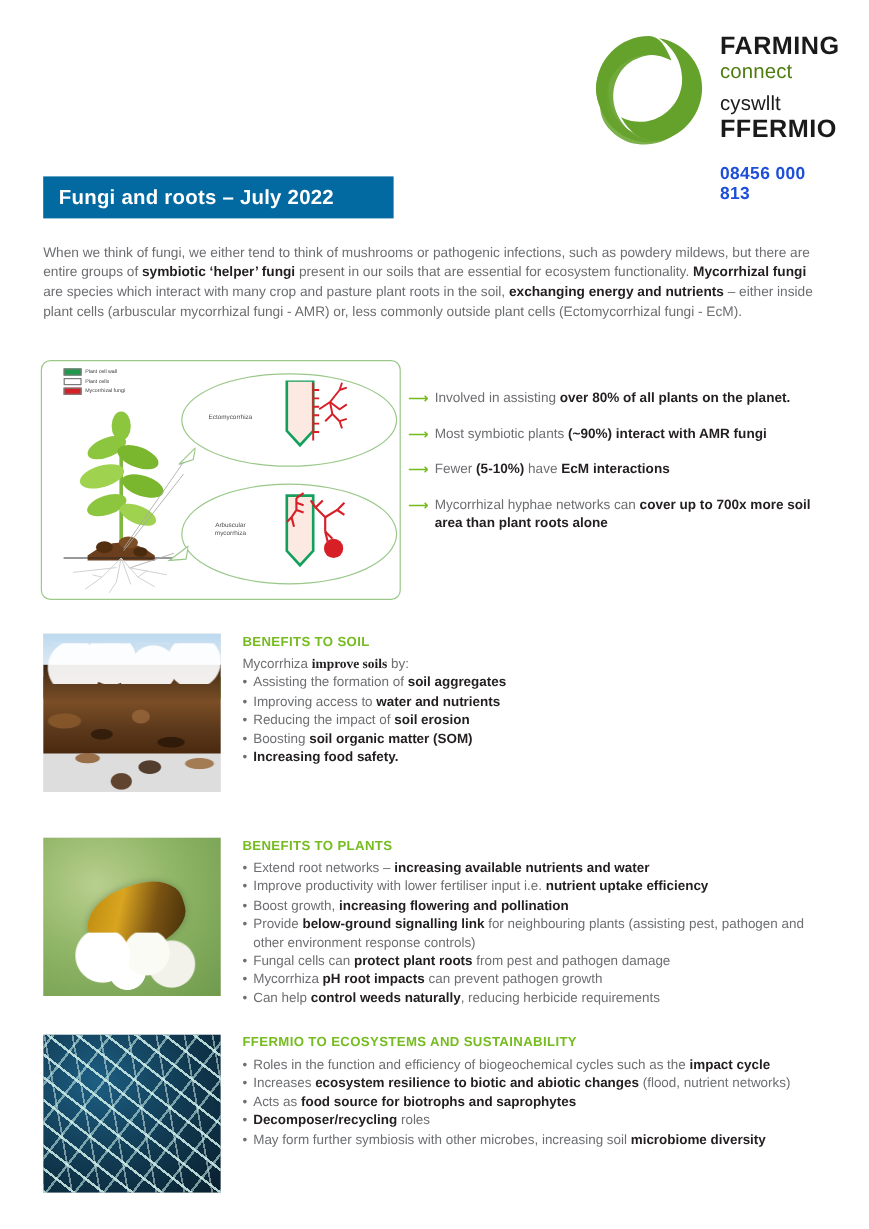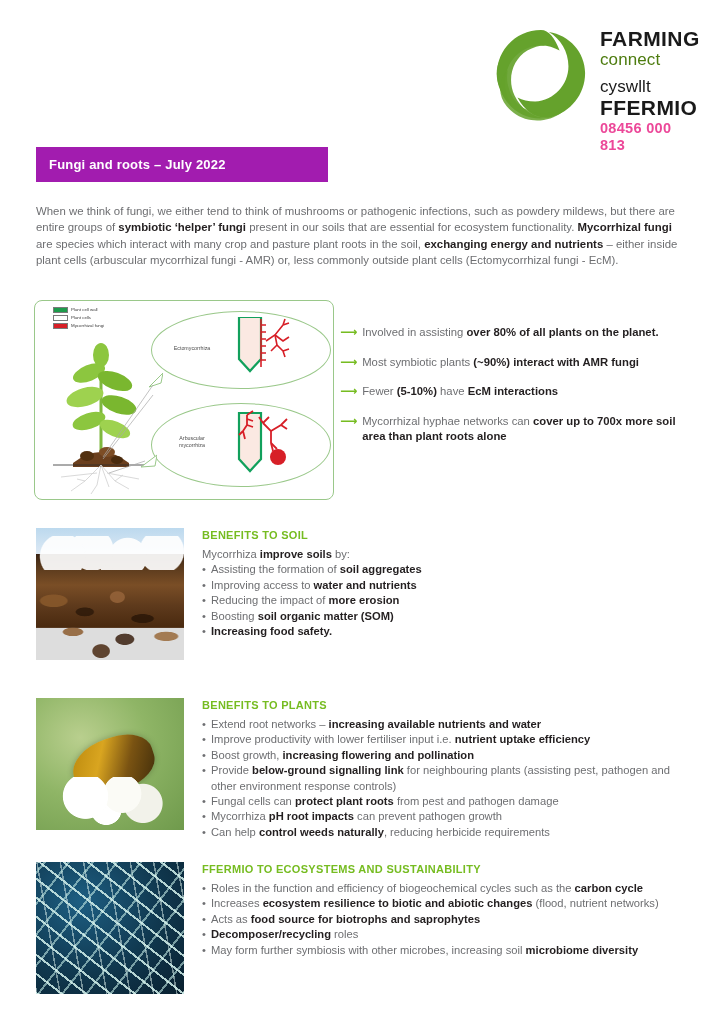--- a/index.html
+++ b/index.html
@@ -12,28 +12,28 @@
   .page{position:absolute;inset:0;}
 
   
   .logo-block{position:absolute;left:492px;top:24px;width:206px;height:106px;}
   .logo-mark{position:absolute;left:0;top:2px;width:98px;height:98px;}
   .logo-text{position:absolute;left:108px;top:4px;width:100px;}
   .lt-farming{font-size:21px;font-weight:bold;letter-spacing:.4px;color:#1a1a1a;line-height:21px;}
   .lt-connect{font-size:17px;color:#4d7c0f;line-height:20px;margin-top:1px;letter-spacing:.1px;}
   .lt-cyswllt{font-size:17px;color:#1a1a1a;line-height:20px;margin-top:7px;letter-spacing:.1px;}
   .lt-ffermio{font-size:21px;font-weight:bold;letter-spacing:.4px;color:#1a1a1a;line-height:22px;}
-  .lt-phone{font-size:14.5px;font-weight:bold;color:#ec4899;line-height:17px;margin-top:1px;letter-spacing:.3px;}
+  .lt-phone{font-size:14.5px;font-weight:bold;color:#1d4ed8;line-height:17px;margin-top:18px;letter-spacing:.3px;}
 
   
   .title-banner{
     position:absolute;left:36px;top:147px;width:292px;height:35px;
-    background:#a21caf;color:#ffffff;
+    background:#0369a1;color:#ffffff;
     display:flex;align-items:center;padding-left:13px;box-sizing:border-box;
-    font-size:13px;font-weight:bold;letter-spacing:.2px;
+    font-size:17px;font-weight:bold;letter-spacing:.2px;
   }
 
   
   .intro{
     position:absolute;left:36px;top:203px;width:654px;
     font-size:11.4px;line-height:16.4px;color:#6d6e71;text-align:left;
   }
   .intro b{color:#231f20;font-weight:bold;}
 
   
@@ -70,21 +70,21 @@
   .sec-plants{top:698px;}
   .sec-eco{top:862px;}
 
   .thumb{position:absolute;left:0;top:0;width:148px;height:132px;overflow:hidden;background:#ddd;}
   .sec-body{position:absolute;left:166px;top:0;width:490px;}
   .sec-head{
     font-size:11px;font-weight:bold;color:#76bc21;letter-spacing:.3px;
     margin:0 0 4px 0;line-height:15px;
   }
   .sec-lead{font-size:11.2px;line-height:15.4px;color:#6d6e71;margin-bottom:0;}
-  .sec-lead b{color:#231f20;font-weight:bold;}
+  .sec-lead b{color:#231f20;font-weight:bold;font-family:Liberation Serif, serif;}
   .blist{list-style:none;margin:0;padding:0;}
   .blist li{
     font-size:11.2px;line-height:15.4px;color:#6d6e71;
     padding-left:9px;position:relative;
   }
   .blist li:before{content:"•";position:absolute;left:0;top:0;color:#6d6e71;}
   .blist li b{color:#231f20;font-weight:bold;}
 
   
   .ph-soil{
@@ -310,21 +310,21 @@
   <div class="section sec-soil">
     <div class="thumb">
         <div class="ph-soil"></div>
       </div>
     <div class="sec-body">
       <div class="sec-head">BENEFITS TO SOIL</div>
       <div class="sec-lead"><span>Mycorrhiza </span><b>improve soils</b><span> by:</span></div>
       <ul class="blist">
           <li><span>Assisting the formation of </span><b>soil aggregates</b></li>
           <li><span>Improving access to </span><b>water and nutrients</b></li>
-          <li><span>Reducing the impact of </span><b>more erosion</b></li>
+          <li><span>Reducing the impact of </span><b>soil erosion</b></li>
           <li><span>Boosting </span><b>soil organic matter (SOM)</b></li>
           <li><b>Increasing food safety.</b></li>
         </ul>
     </div>
   </div>
 
   <div class="section sec-plants">
     <div class="thumb">
         <div class="ph-bee"></div>
       </div>
@@ -342,21 +342,21 @@
     </div>
   </div>
 
   <div class="section sec-eco">
     <div class="thumb">
         <div class="ph-hyphae"></div>
       </div>
     <div class="sec-body">
       <div class="sec-head">FFERMIO TO ECOSYSTEMS AND SUSTAINABILITY</div>
       <ul class="blist">
-          <li><span>Roles in the function and efficiency of biogeochemical cycles such as the </span><b>carbon cycle</b></li>
+          <li><span>Roles in the function and efficiency of biogeochemical cycles such as the </span><b>impact cycle</b></li>
           <li><span>Increases </span><b>ecosystem resilience to biotic and abiotic changes</b><span> (flood, nutrient networks)</span></li>
           <li><span>Acts as </span><b>food source for biotrophs and saprophytes</b></li>
           <li><b>Decomposer/recycling</b><span> roles</span></li>
           <li><span>May form further symbiosis with other microbes, increasing soil </span><b>microbiome diversity</b></li>
         </ul>
     </div>
   </div>
 
 </div>
 

